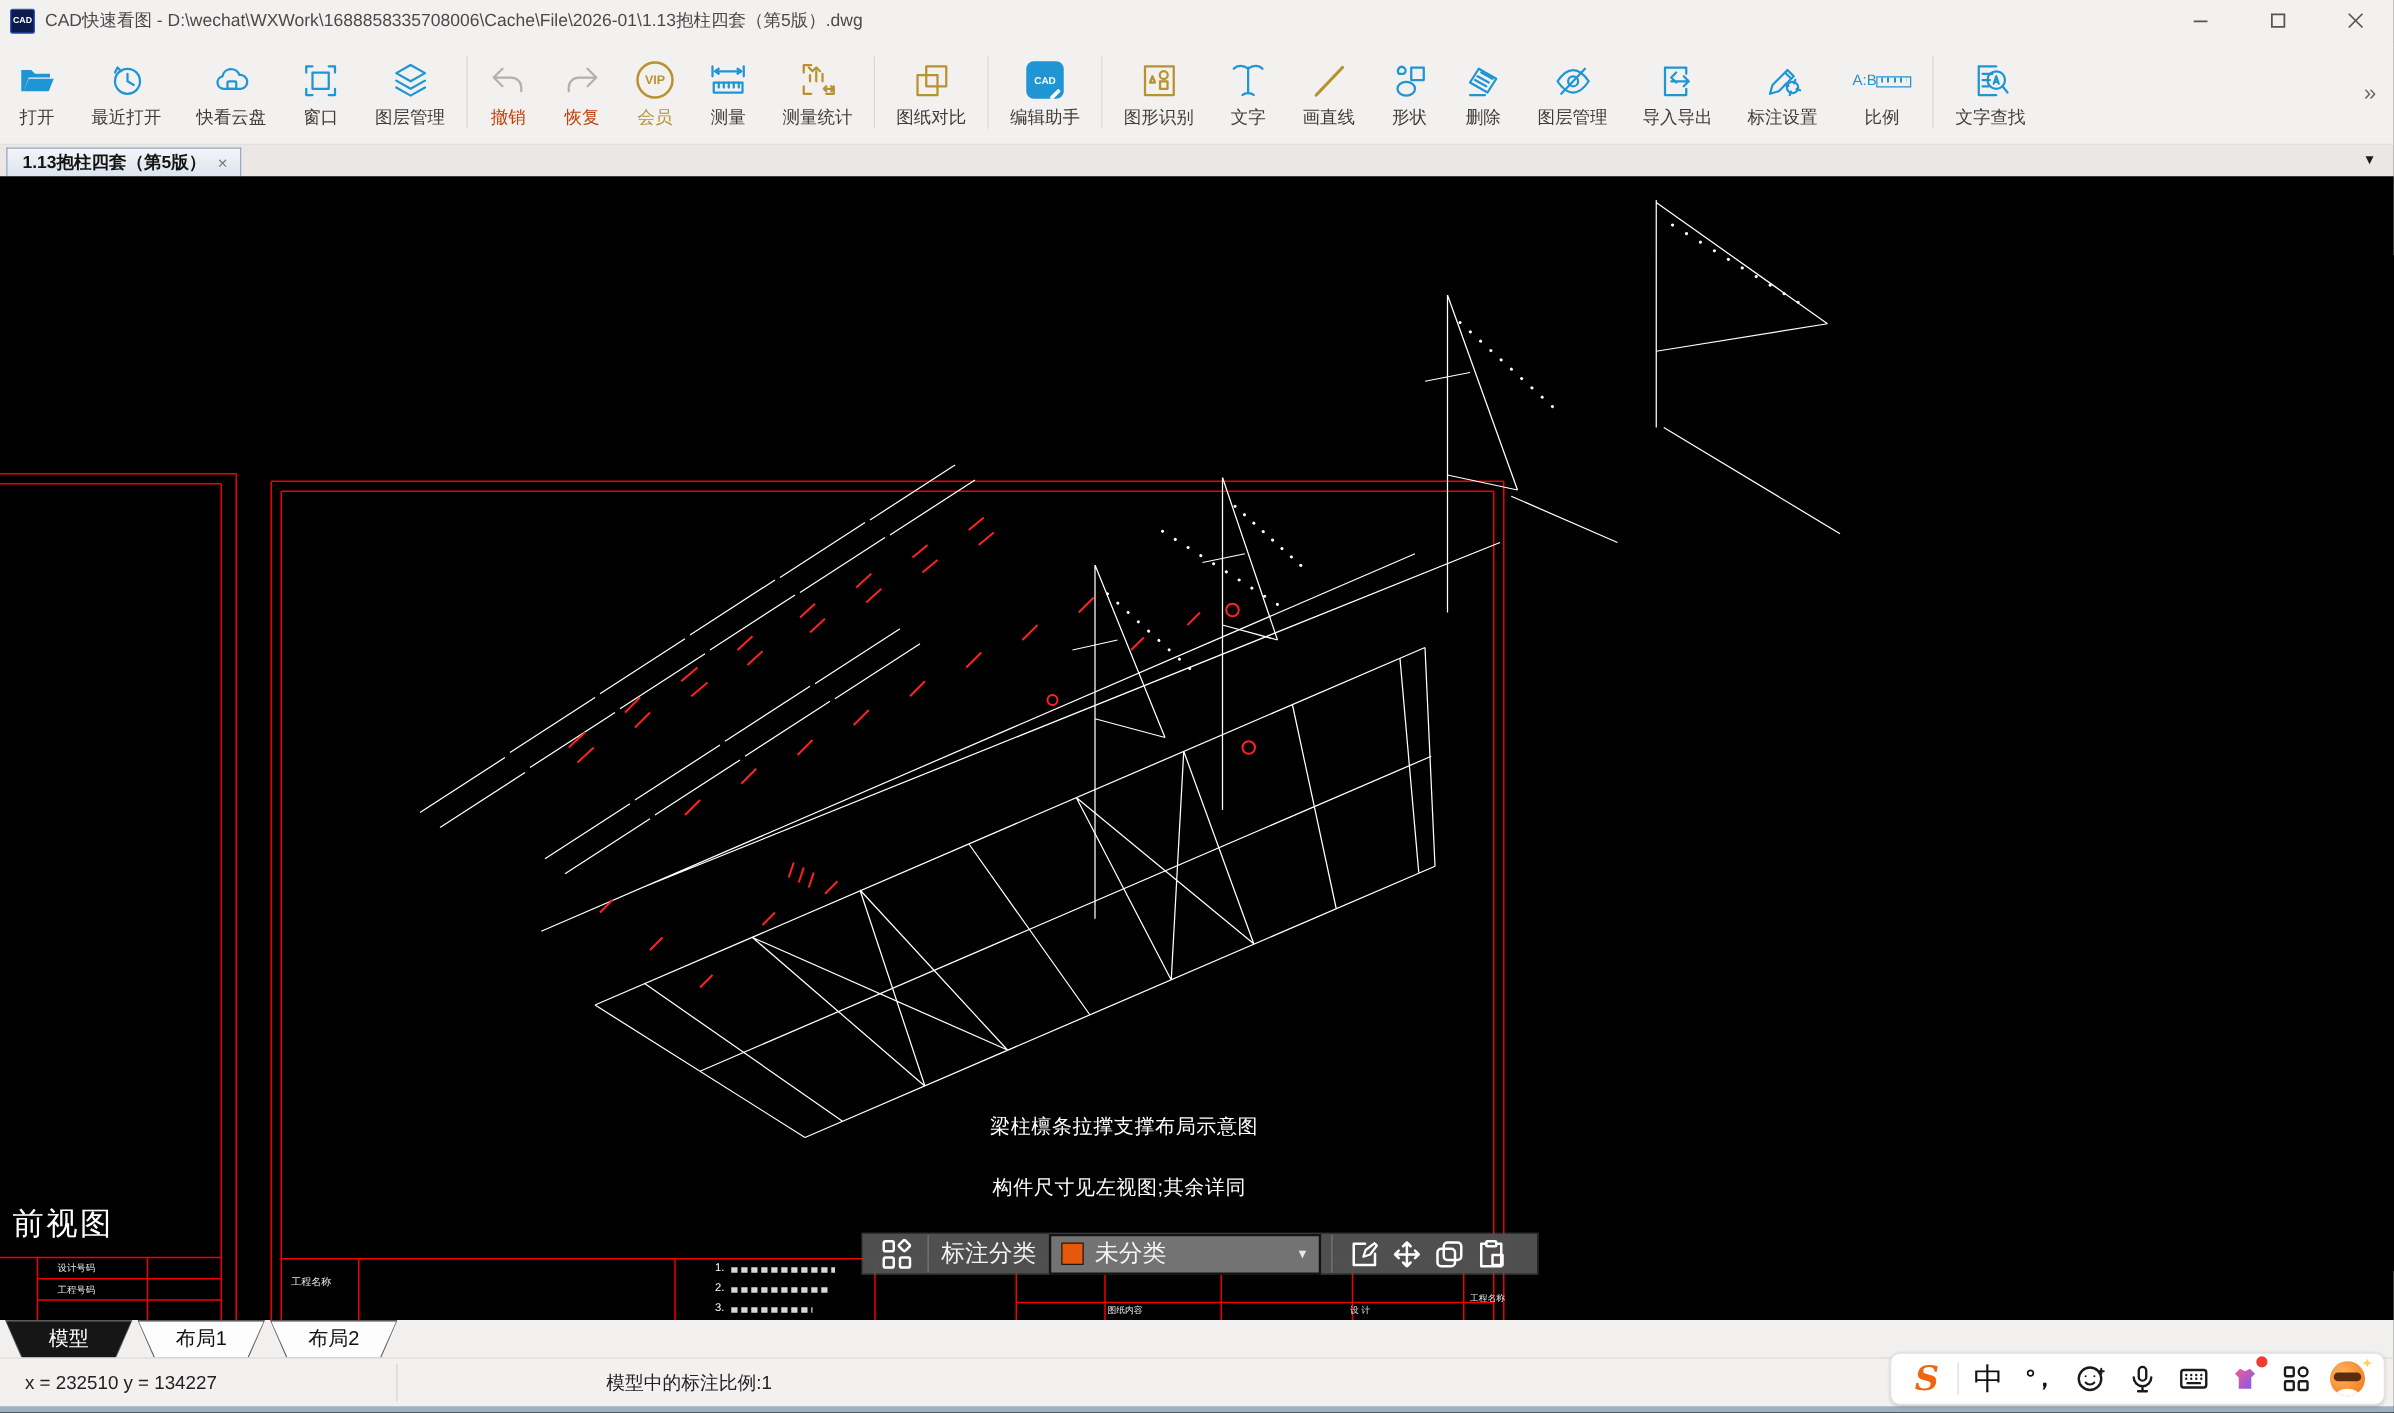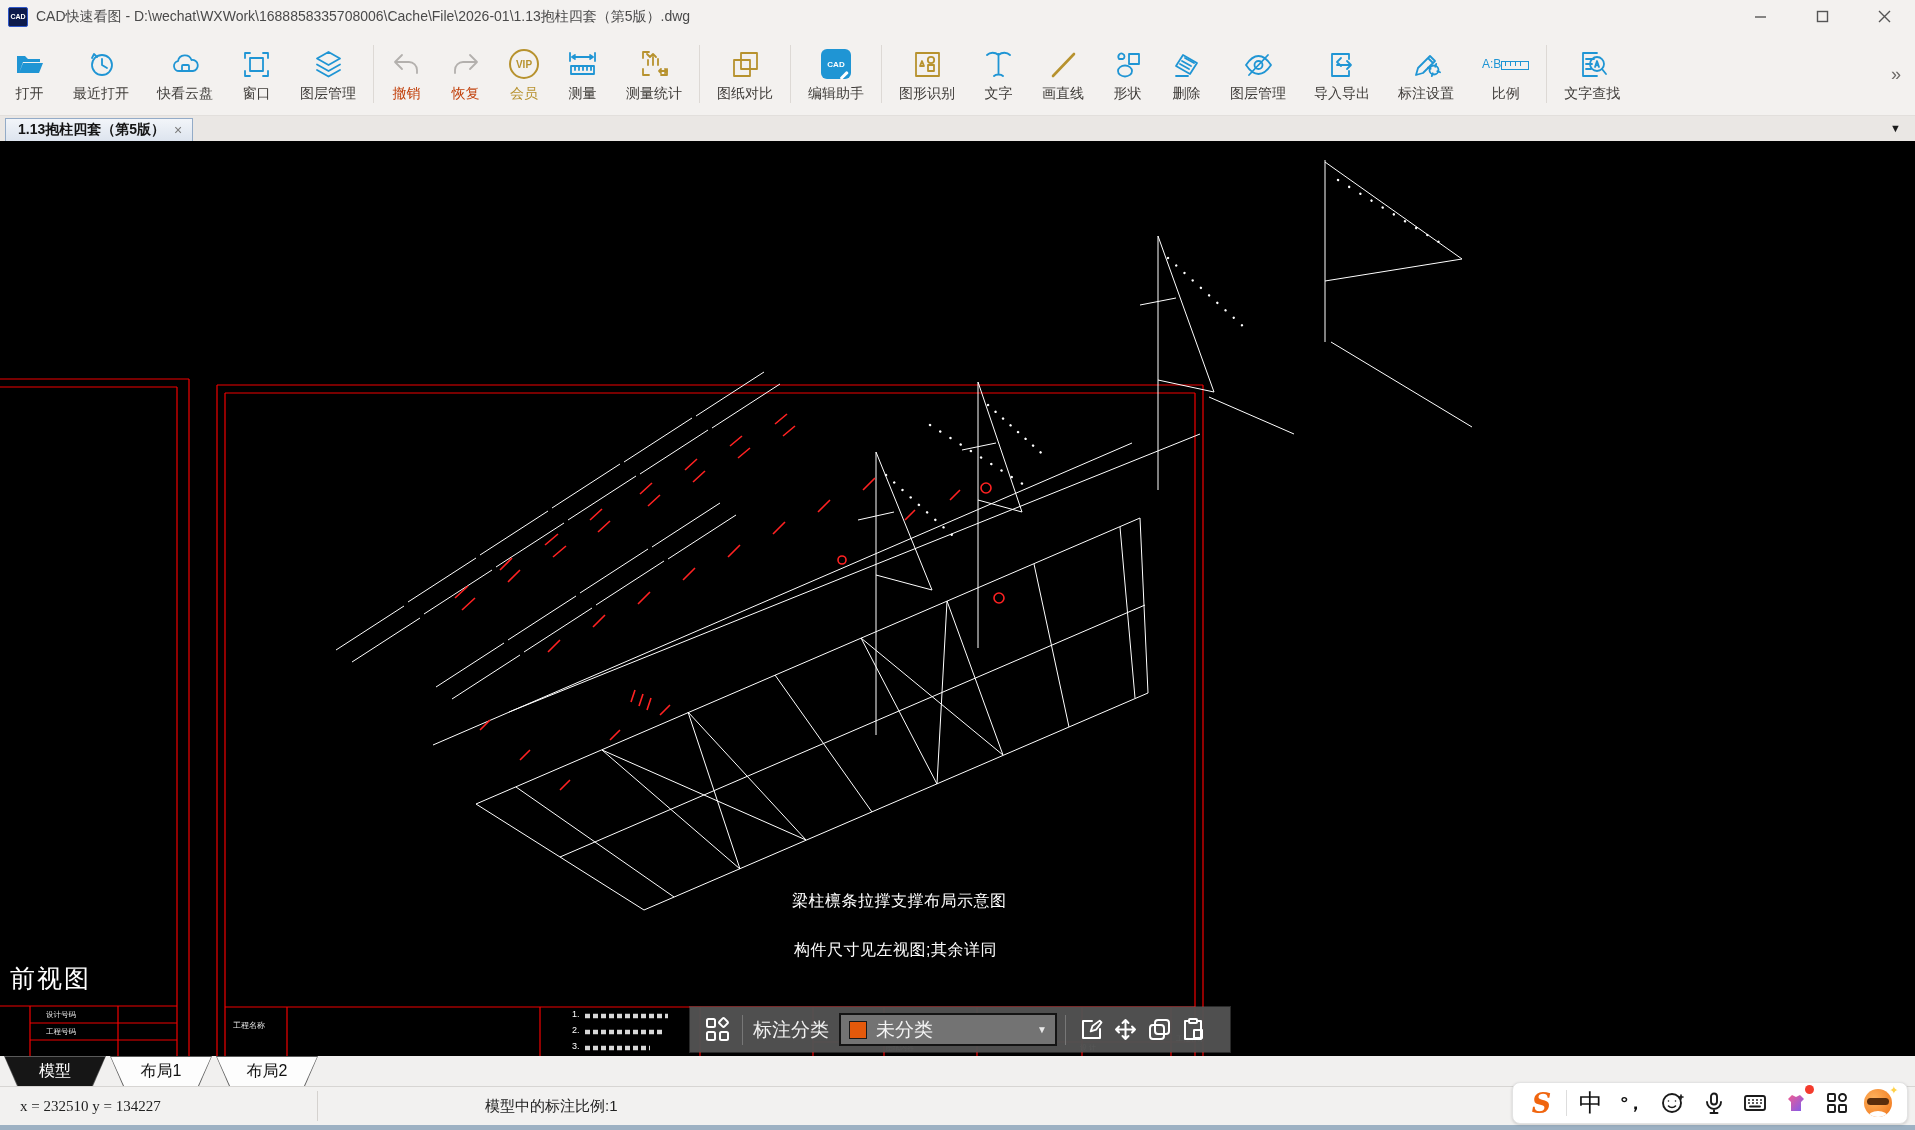--- a/index.html
+++ b/index.html
@@ -55,23 +55,23 @@
   
   .canvas { position:absolute; left:0; top:141px; width:1915px; height:915px; background:#000; }
   .canvas svg.draw { position:absolute; left:0; top:0; }
   .cad-text { position:absolute; color:#fff; white-space:nowrap; font-weight:normal; }
   .t-front { left:10px; top:821px; font-size:25px; letter-spacing:2px; }
   .t-title { left:792px; top:750px; font-size:16px; letter-spacing:0.5px; }
   .t-sub   { left:794px; top:799px; font-size:16px; letter-spacing:0.5px; }
   .t-tiny  { font-size:7.5px; color:#e8e8e8; }
 
   
-  .anno-bar { position:absolute; left:690px; top:846px; width:540px; height:45px;
+  .anno-bar { position:absolute; left:690px; top:846px; width:540px; height:32px;
     background:rgba(82,82,82,0.97); display:flex; align-items:center; padding:12px 10px;
-    box-shadow:0 0 0 1px rgba(120,120,120,0.35);margin-top:20px; }
+    box-shadow:0 0 0 1px rgba(120,120,120,0.35); }
   .anno-bar .abtn { width:34px; height:34px; display:flex; align-items:center; justify-content:center; }
   .anno-bar .abtn svg { width:25px; height:25px; fill:none; stroke:#fff; stroke-width:2;
     stroke-linecap:round; stroke-linejoin:round; }
   .anno-div { width:1px; height:30px; background:#777; margin:0 8px; }
   .anno-label { color:#f2f2f2; font-size:19px; margin:0 10px 0 2px; white-space:nowrap; }
   .anno-select { width:218px; height:33px; background:#737373; border:2px solid #141414;
     display:flex; align-items:center; padding:0 8px; }
   .anno-swatch { width:18px; height:18px; background:#e4590b; border:1px solid #1a1a1a; }
   .anno-selected { color:#f5f5f5; font-size:19px; margin-left:9px; flex:1; }
   .anno-caret { color:#e8e8e8; font-size:10px; }
@@ -87,21 +87,21 @@
     clip-path:polygon(13px 0, calc(100% - 13px) 0, 100% 100%, 0 100%);
     transform:scaleY(-1); background:#fdfdfd; }
   .sheet-tab.active .inner { background:#161616; }
   .sheet-tab .lbl { position:absolute; inset:0; display:flex; align-items:center; justify-content:center;
     font-size:16px; color:#111; }
   .sheet-tab.active .lbl { color:#fff; }
 
   
   .statusbar { position:absolute; left:0; top:1087px; width:1915px; height:38px; background:#f2f1f0;
     display:flex; align-items:center; }
-  .coords { margin-left:20px; font-family:Liberation Serif, serif; font-size:15px; color:#222; }
+  .coords { margin-left:20px; font-family:Liberation Sans, sans-serif; font-size:15px; color:#222; }
   .status-div { position:absolute; left:317px; top:4px; width:1px; height:30px; background:#d5d2cf; }
   .scale-info { position:absolute; left:485px; font-size:15px; color:#222; }
   .bottom-strip { position:absolute; left:0; top:1125px; width:1915px; height:5px; background:#9db1c3; }
 
   
   .ime-bar { position:absolute; right:7px; top:1082px; width:396px; height:42px; background:#fff;
     border:1px solid #e3e3e3; border-radius:8px; box-shadow:0 1px 3px rgba(0,0,0,0.15);
     display:flex; align-items:center; justify-content:space-around; padding:0 8px; }
   .ime-item { display:flex; align-items:center; justify-content:center; width:34px; height:34px; }
   .ime-item svg { width:24px; height:24px; fill:none; stroke:#1a1a1a; stroke-width:1.9;

